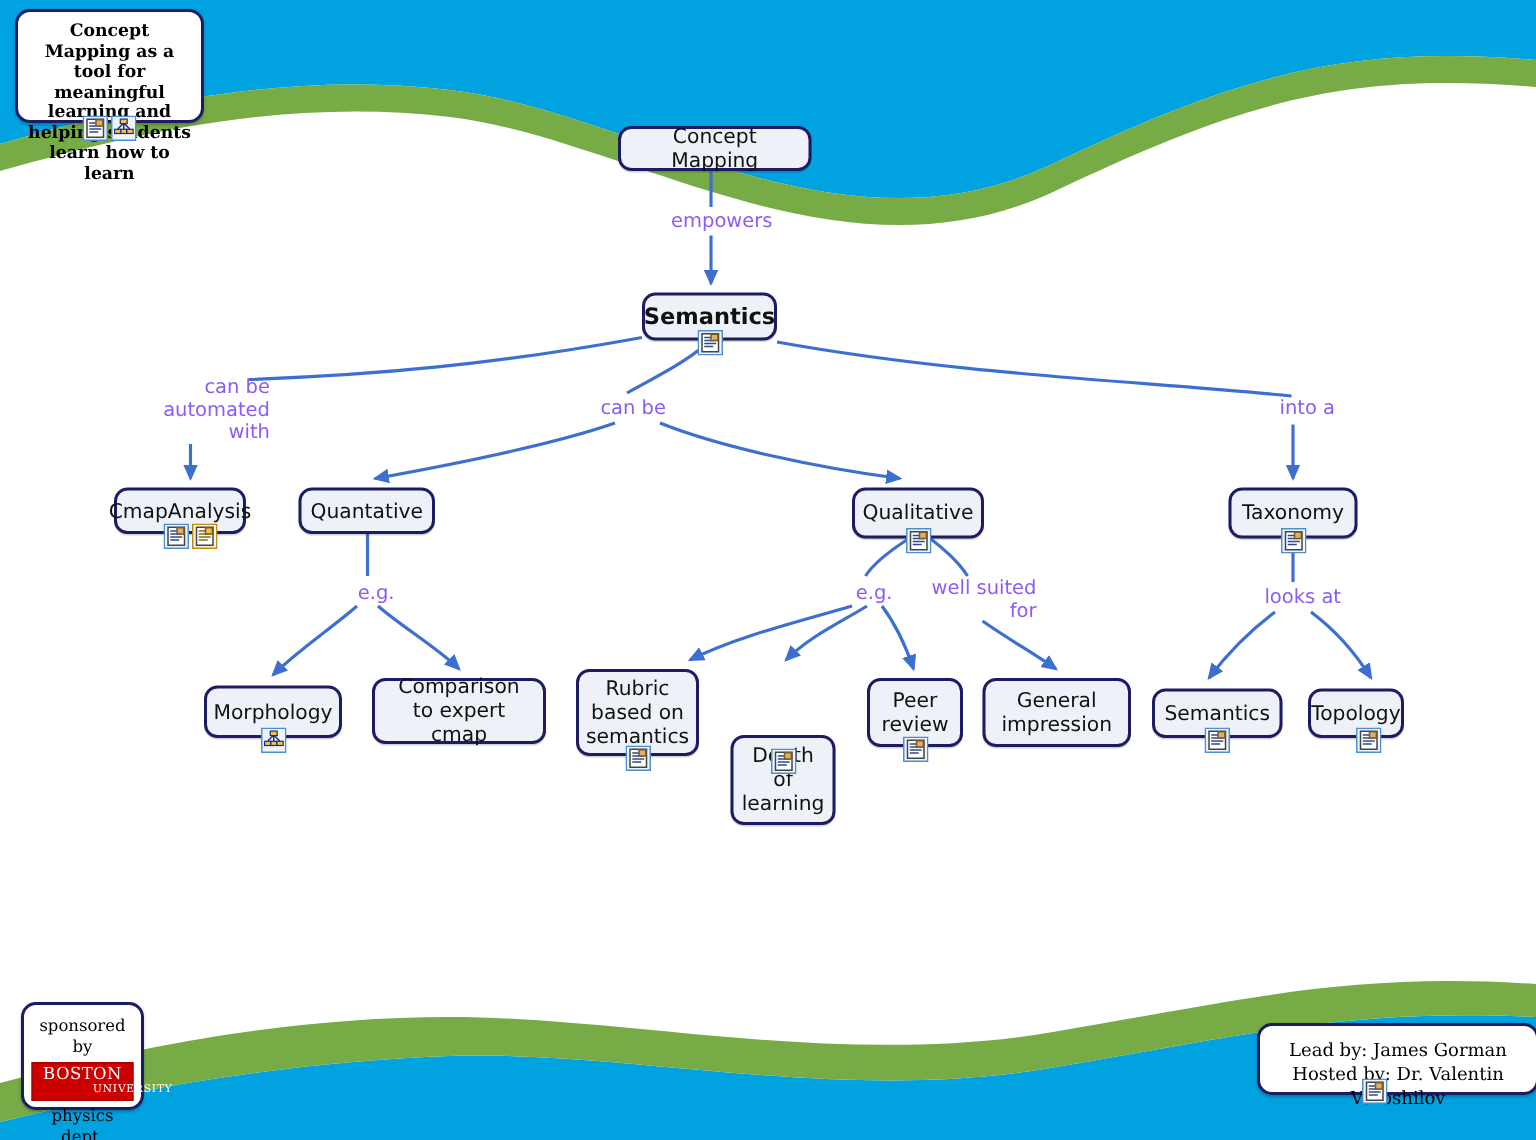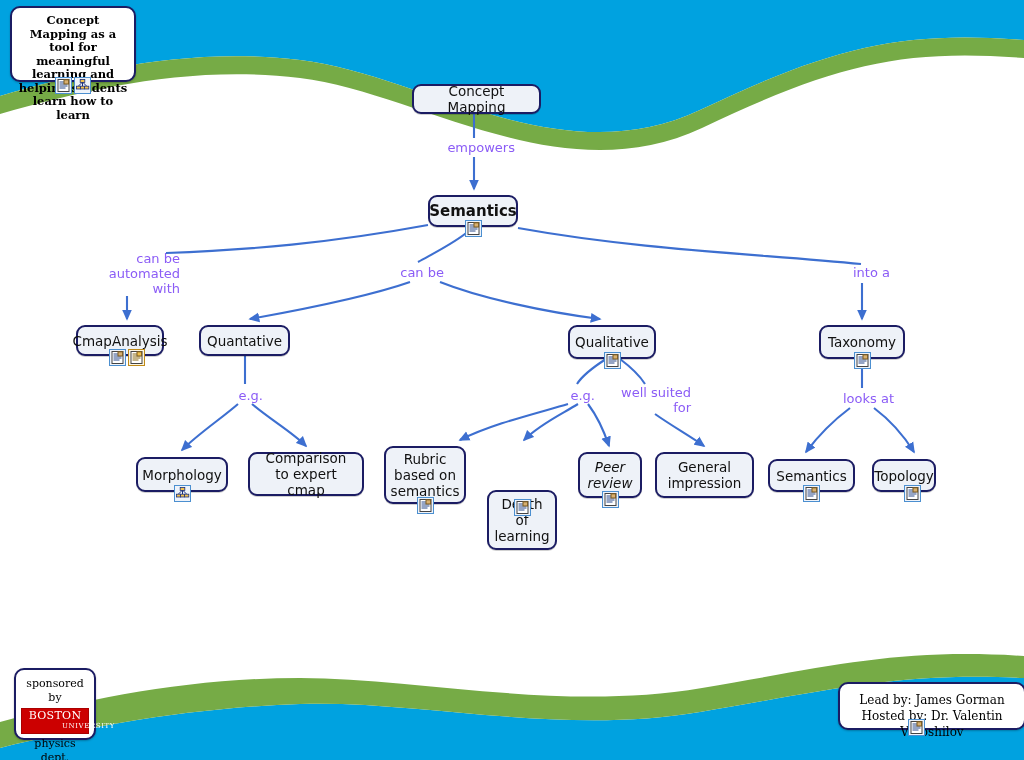--- a/index.html
+++ b/index.html
@@ -345,21 +345,21 @@
           <rect x="3" y="2.5" width="11" height="12" fill="#ffffff" stroke="#444"></rect>
           <g stroke="#2b4a8b" stroke-width="1">
             <line x1="4.5" y1="5" x2="12.5" y2="5"></line>
             <line x1="4.5" y1="7" x2="12.5" y2="7"></line>
             <line x1="4.5" y1="9" x2="12.5" y2="9"></line>
             <line x1="4.5" y1="11" x2="10.5" y2="11"></line>
           </g>
           <rect x="9" y="2.8" width="4.6" height="4.2" fill="#d8b070" stroke="#7a5a20"></rect>
         </svg>
       </div>
-      <div class="node" style="left: 578px; top: 452px; width: 64px; height: 46px; font-style: italic;">
+      <div class="node" style="left: 578px; top: 452px; width: 64px; height: 46px;">
         <span class="lbl">Peer
 review</span>
       </div>
       <div class="icons" style="width: 17px; height: 18px; left: 601.5px; top: 490px;">
         <svg class="ico" viewBox="0 0 17 17">
           <rect x="0.5" y="0.5" width="16" height="16" fill="#eef3fa" stroke="#4b8fd0"></rect>
           <rect x="3" y="2.5" width="11" height="12" fill="#ffffff" stroke="#444"></rect>
           <g stroke="#2b4a8b" stroke-width="1">
             <line x1="4.5" y1="5" x2="12.5" y2="5"></line>
             <line x1="4.5" y1="7" x2="12.5" y2="7"></line>

